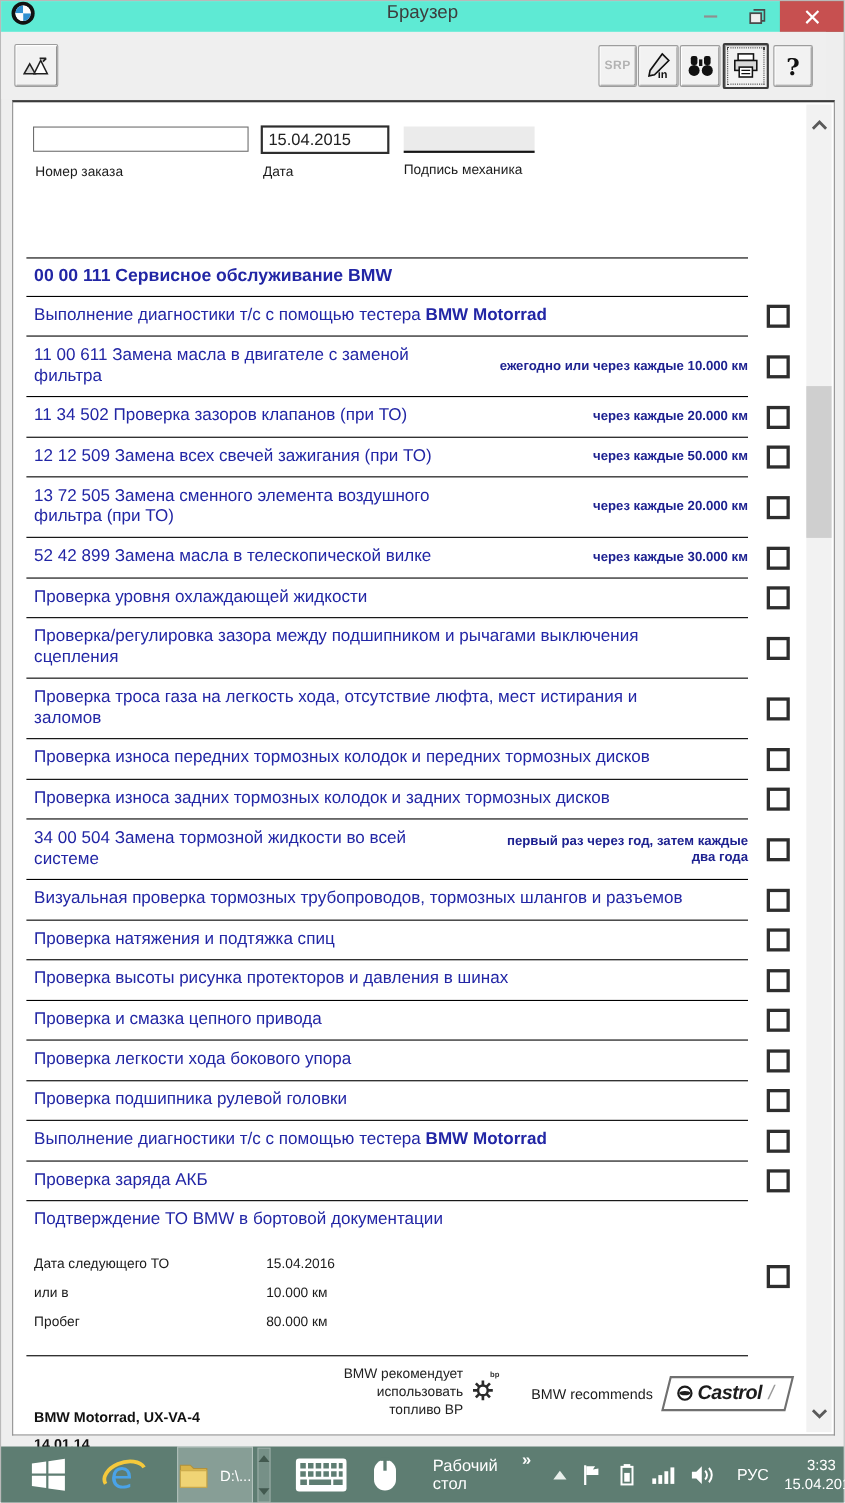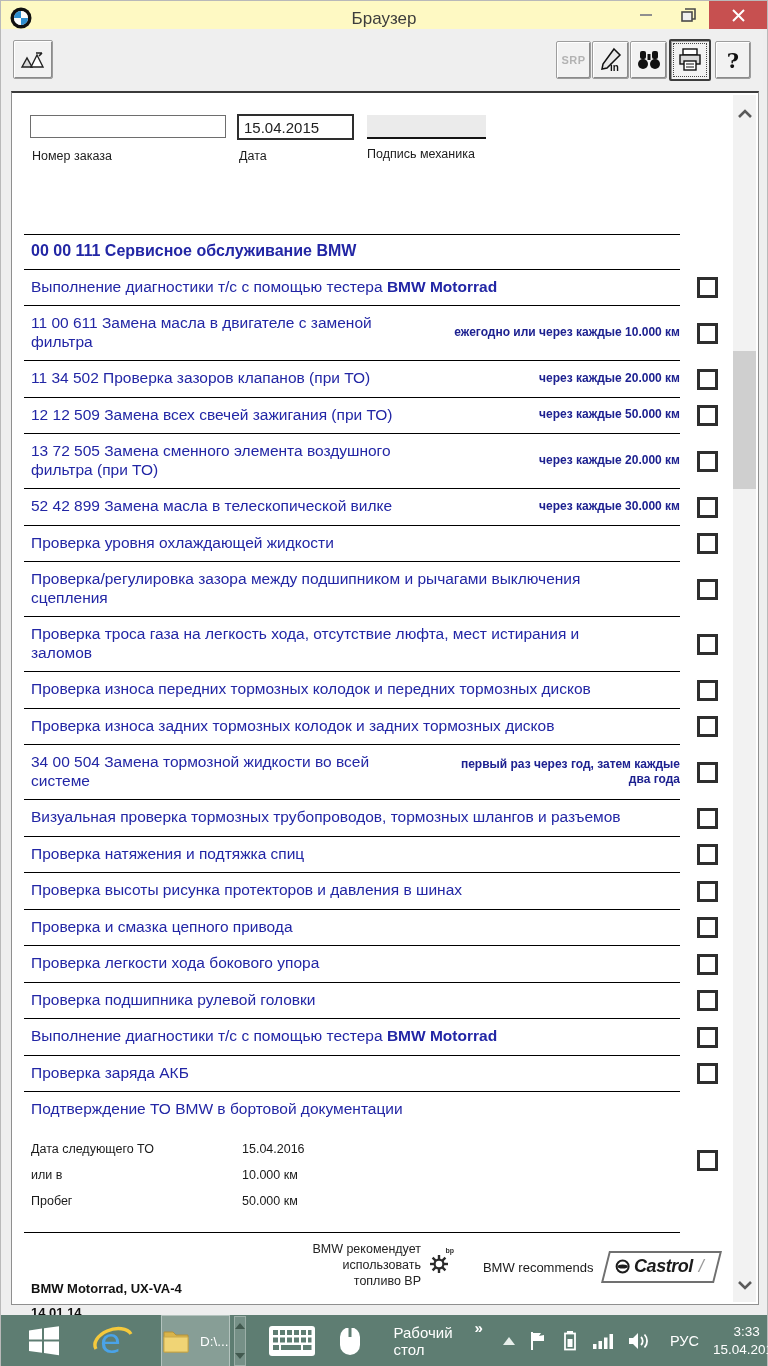--- a/index.html
+++ b/index.html
@@ -1,30 +1,30 @@
 <!DOCTYPE html>
 <html><head>
 <meta charset="utf-8">
 <style>
   html,body{margin:0;padding:0;}
   body{width:768px;height:1366px;position:relative;overflow:hidden;
        font-family:"Liberation Sans","DejaVu Sans",sans-serif;background:#e9e9e9;}
   .window{position:absolute;inset:0;background:#eeeeee;border:1px solid #b9b9b9;box-sizing:border-box;}
 
   
-  .titlebar{position:absolute;top:0;left:0;right:0;height:28px;background:#fef9c3;display:flex;align-items:flex-end;}
+  .titlebar{position:absolute;top:0;left:0;right:0;height:28px;background:#5eead4;display:flex;align-items:flex-start;}
   .bmw-logo{margin-left:9px;width:22px;height:22px;}
   .win-title{position:absolute;left:0;right:0;text-align:center;font-size:17px;color:#3d3d3d;pointer-events:none;}
   .winbtns{margin-left:auto;display:flex;height:28px;align-items:stretch;}
   .wbtn{width:42px;display:flex;align-items:center;justify-content:center;}
   .wbtn.close{width:58px;background:#c75050;}
   .min-glyph{width:12px;height:2px;background:#8f8f8f;}
 
   
-  .toolbar{position:absolute;top:28px;left:0;right:4px;height:61px;background:#efefef;text-decoration:underline;}
+  .toolbar{position:absolute;top:28px;left:0;right:16px;height:61px;background:#efefef;text-decoration:underline;}
   .tbtn{position:absolute;background:#f2f2f2;border:1px solid #9d9d9d;border-radius:2px;
         box-shadow:inset 1px 1px 0 #ffffff, inset -1px -1px 0 #8b8b8b;
         display:flex;align-items:center;justify-content:center;box-sizing:border-box;}
   .tbtn.pressed{border:2px solid #3c3c3c;box-shadow:inset 1px 1px 0 #9a9a9a;outline:1px dotted #444;outline-offset:-5px;}
   .srp-text{font-size:11px;font-weight:bold;color:#b3b3b3;letter-spacing:.5px;}
   .qmark{font-family:"DejaVu Serif",serif;font-size:21px;font-weight:bold;color:#111;line-height:1;}
 
   
   .doc{position:absolute;top:90px;left:10px;width:748px;height:1214px;background:#ffffff;
        border:1px solid #8f8f8f;border-top:2px solid #3a3a3a;box-sizing:border-box;}
@@ -370,21 +370,21 @@
             <div class="ns-row">
               <div class="ns-label">Дата следующего ТО</div>
               <div class="ns-value">15.04.2016</div>
             </div>
             <div class="ns-row">
               <div class="ns-label">или в</div>
               <div class="ns-value">10.000 км</div>
             </div>
             <div class="ns-row">
               <div class="ns-label">Пробег</div>
-              <div class="ns-value">50.000 км</div>
+              <div class="ns-value">80.000 км</div>
             </div>
           </div>
         <div class="ns-check">
             <span class="cbx"></span>
           </div>
       </div>
     </div>
 
     <div class="footer">
       <div class="f-left">

